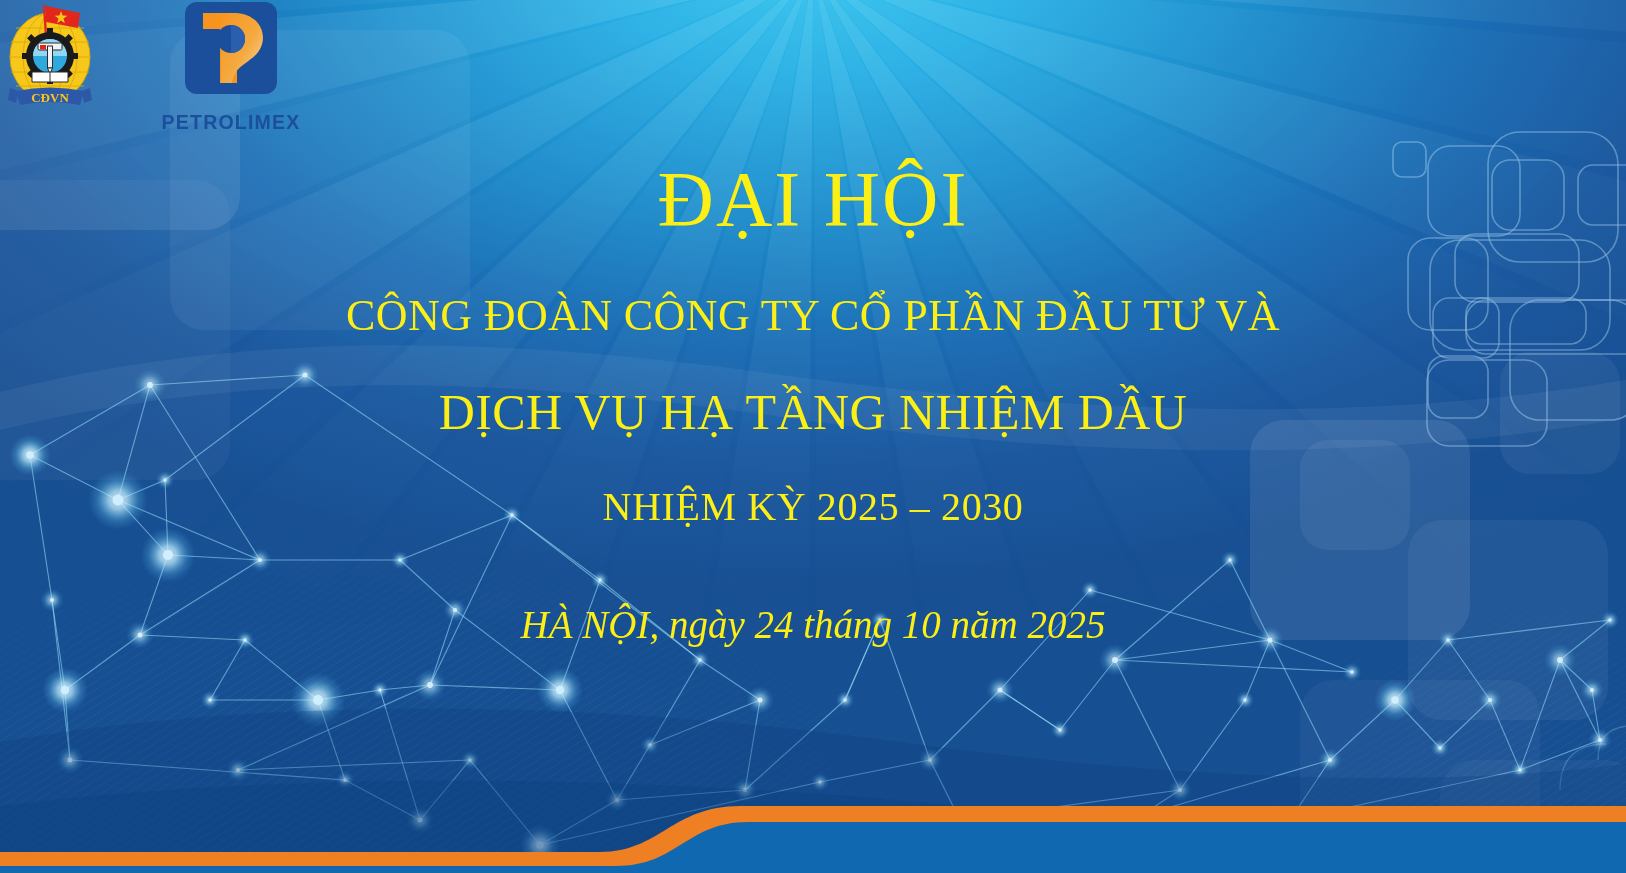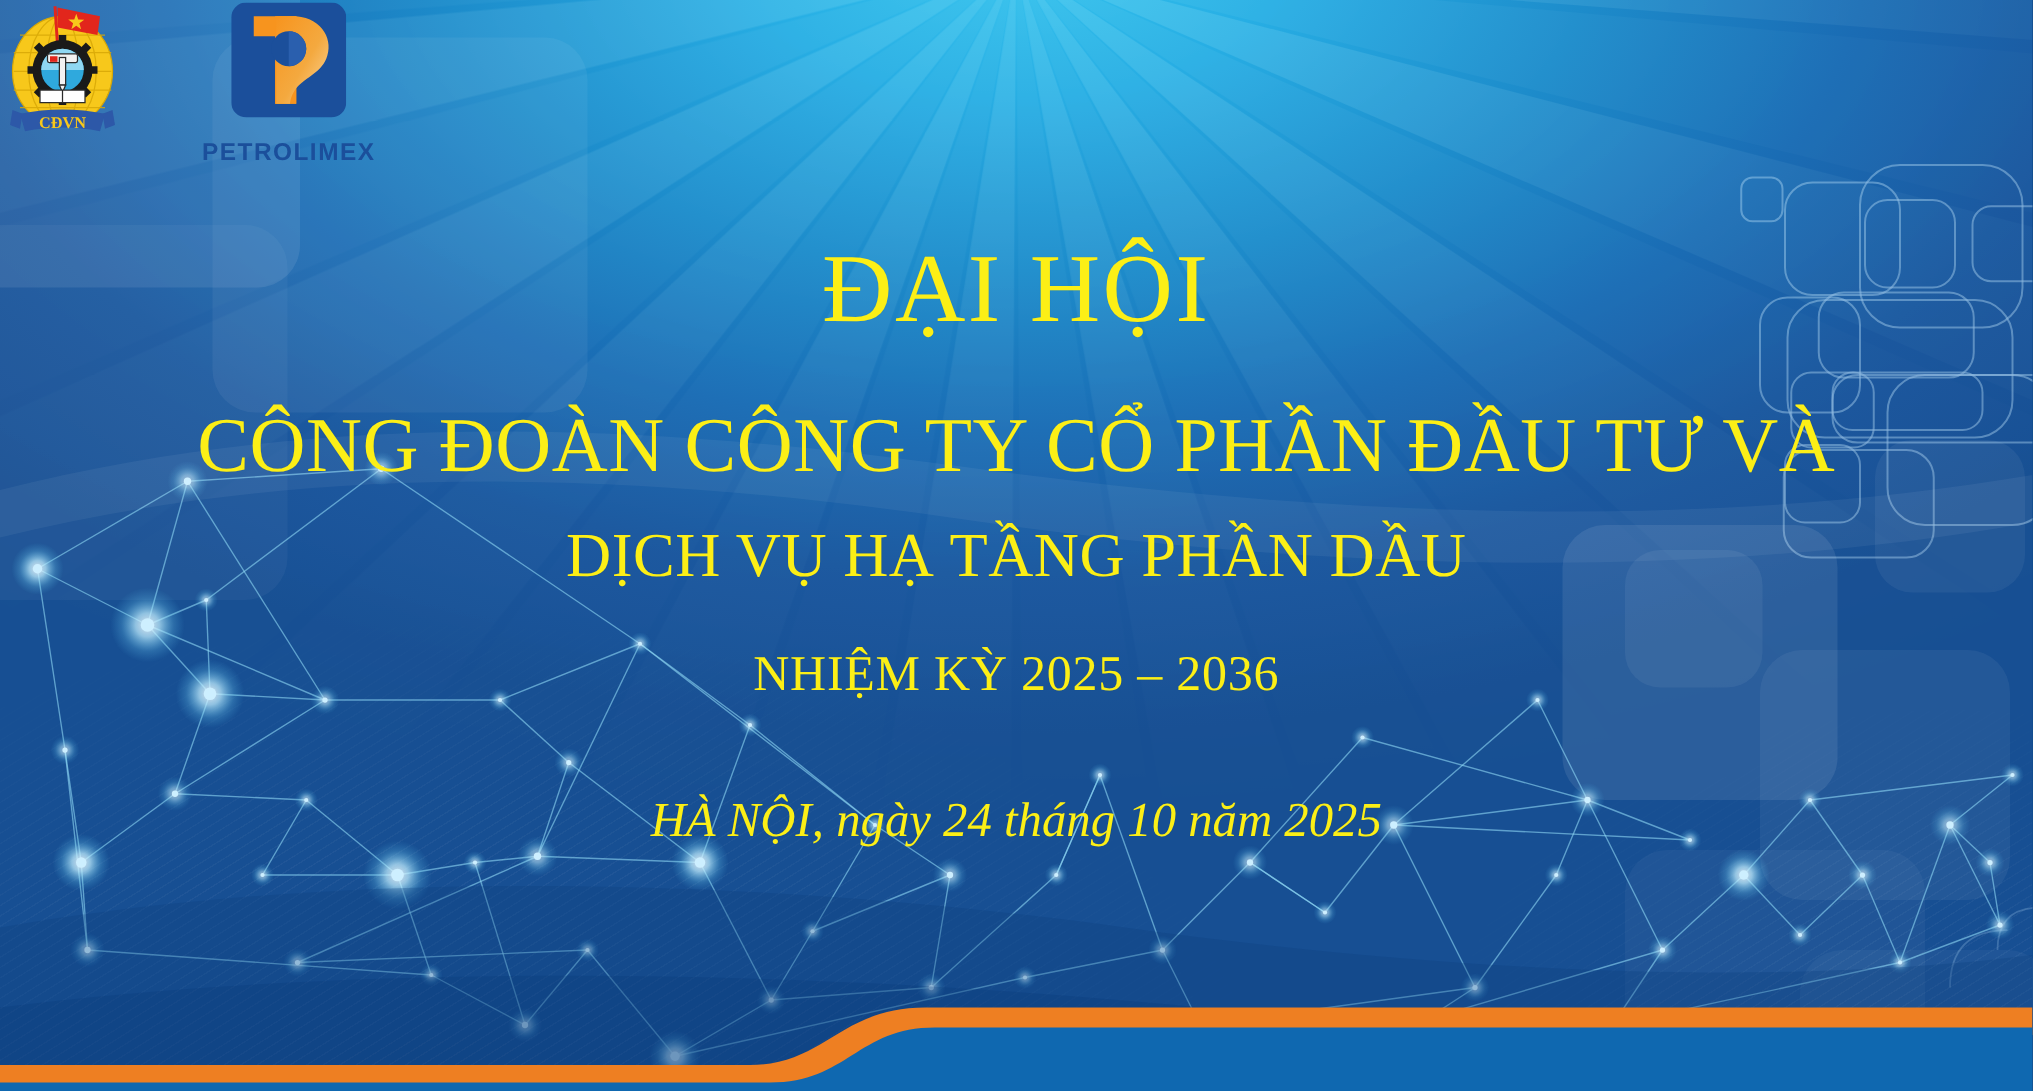--- a/index.html
+++ b/index.html
@@ -66,24 +66,23 @@
     color:#1b4f9b;margin-top:17px;
   }
 
   
   #textblock{position:absolute;left:0;right:0;top:0;text-align:center;color:#fff500;}
   .ttl{
     position:absolute;left:0;right:0;
     color:#fcef16;
     text-shadow:0 0 1px rgba(0,0,0,.10);
     white-space:nowrap;
-    margin-top:32px;
   }
   #title-main{top:160px;font-size:78px;letter-spacing:2px;line-height:1;}
-  #line-1{top:294px;font-size:62px;letter-spacing:.4px;line-height:1;}
+  #line-1{top:294px;font-size:44px;letter-spacing:.4px;line-height:1;}
   #line-2{top:387px;font-size:50px;letter-spacing:.4px;line-height:1;}
   #line-3{top:487px;font-size:40px;letter-spacing:.6px;line-height:1;}
   #line-date{top:605px;font-size:39px;font-style:italic;line-height:1;text-align:center;}
 </style>
 </head>
 <body>
 
 <div id="slide">
 
   <div class="layer" id="bg-base"></div>
@@ -505,18 +504,18 @@
           <path d="M46 23 a14 14 0 0 1 0 28 z" fill="#2a5fae"></path>
         </svg>
       </div>
       <div id="petrolimex-wordmark">PETROLIMEX</div>
     </div>
   </div>
 
   <div id="textblock">
     <div class="ttl" id="title-main">ĐẠI HỘI</div>
     <div class="ttl" id="line-1">CÔNG ĐOÀN CÔNG TY CỔ PHẦN ĐẦU TƯ VÀ</div>
-    <div class="ttl" id="line-2">DỊCH VỤ HẠ TẦNG PHẦN DẦU</div>
-    <div class="ttl" id="line-3">NHIỆM KỲ 2025 – 2036</div>
+    <div class="ttl" id="line-2">DỊCH VỤ HẠ TẦNG NHIỆM DẦU</div>
+    <div class="ttl" id="line-3">NHIỆM KỲ 2025 – 2030</div>
     <div class="ttl" id="line-date">HÀ NỘI, ngày 24 tháng 10 năm 2025</div>
   </div>
 
 </div>
 
 </body></html>

